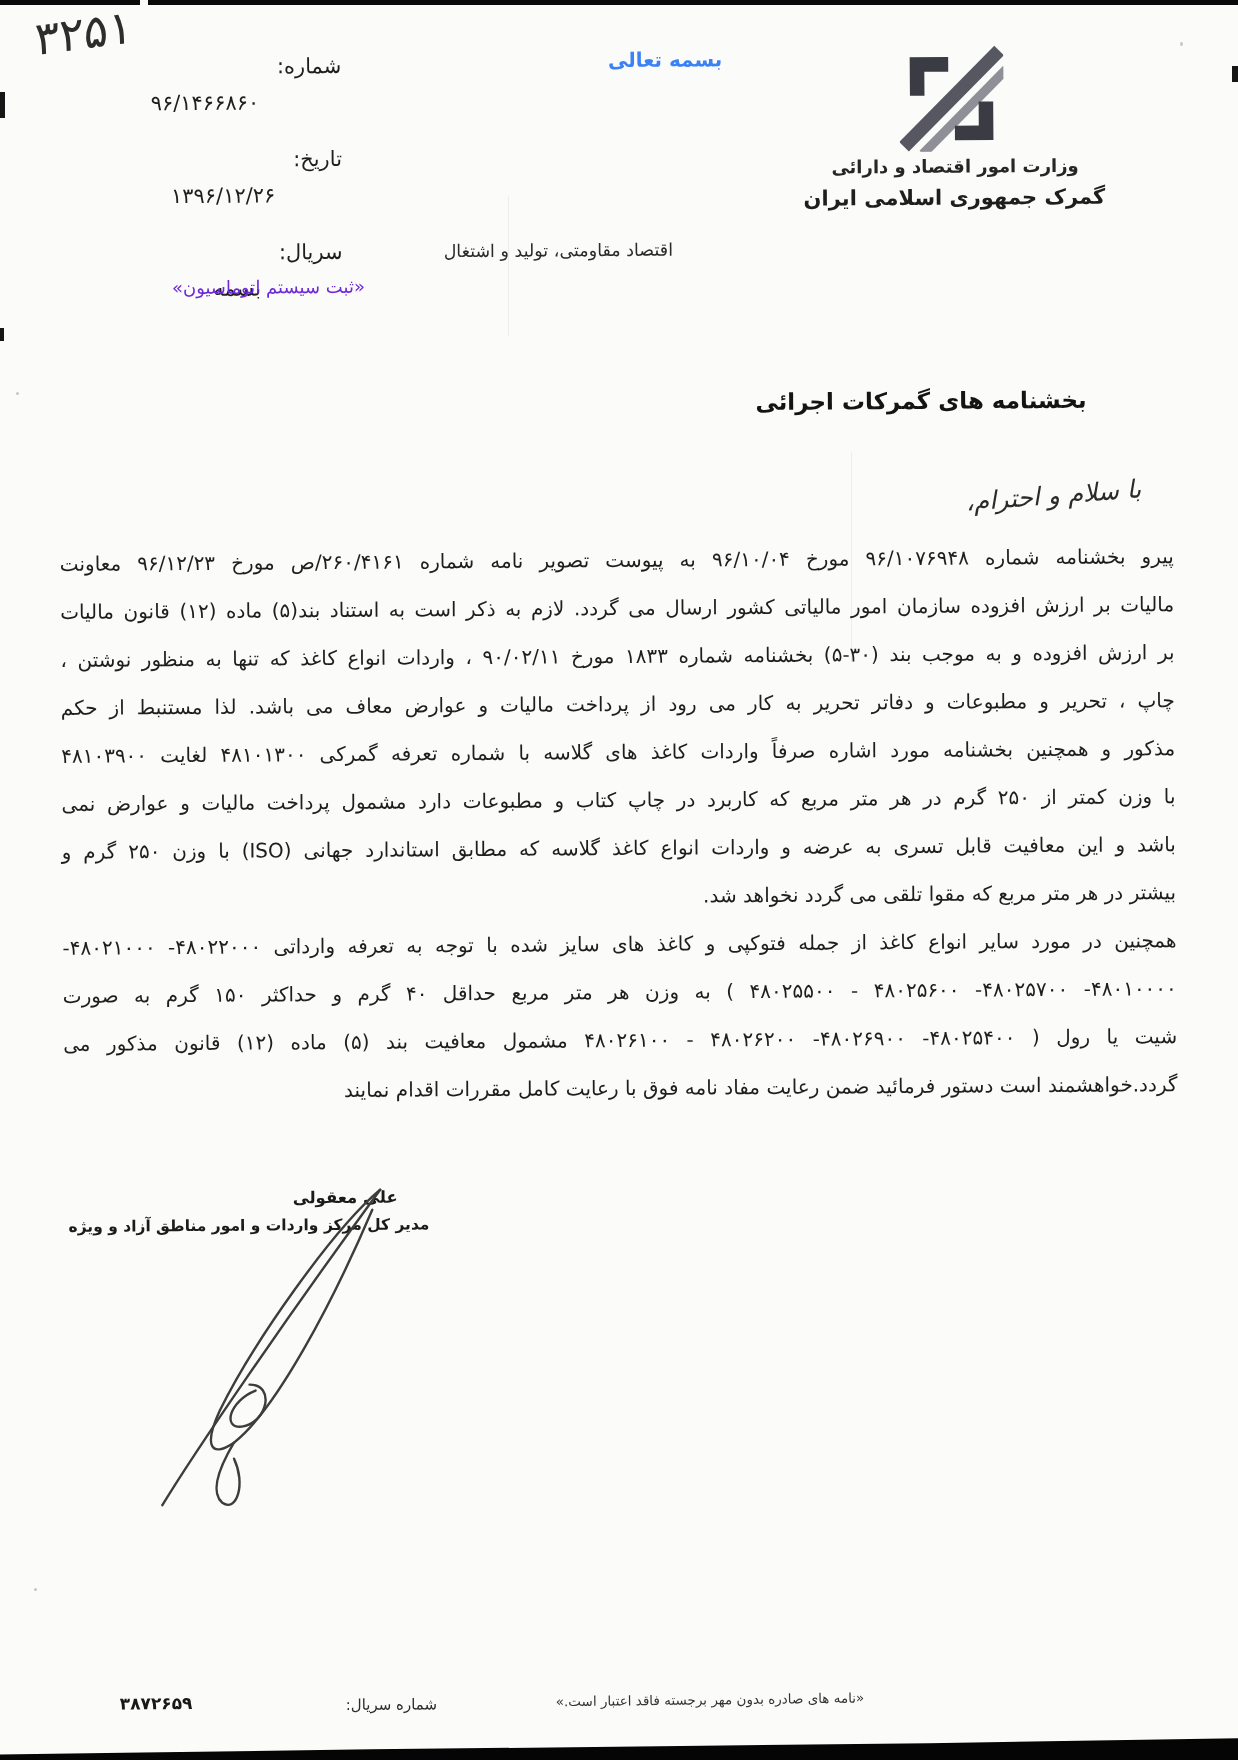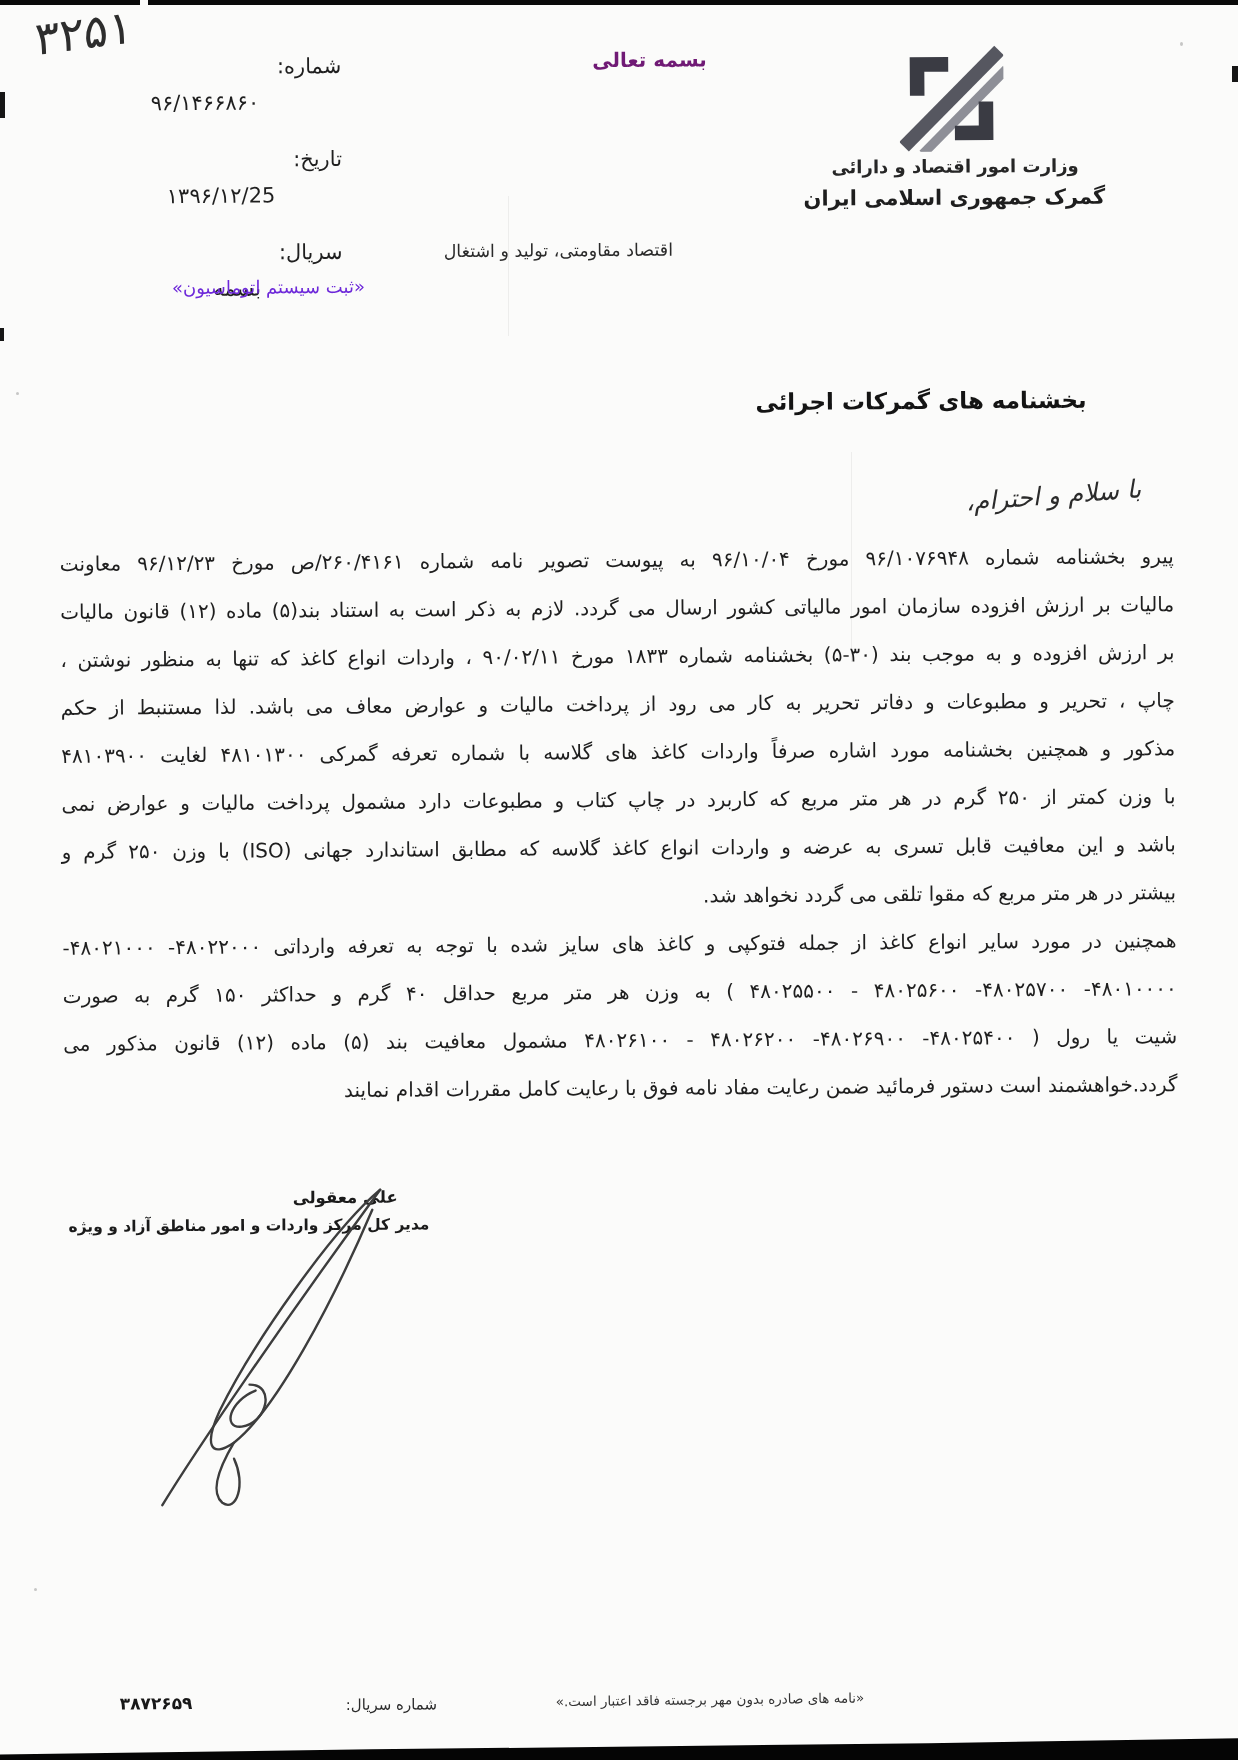--- a/index.html
+++ b/index.html
@@ -43,21 +43,21 @@
   .ref-row{display:flex;justify-content:flex-start;gap:18px;margin-bottom:33px;font-size:21px;color:#1f1f1f;}
   .ref-row .lbl{white-space:nowrap;text-align:center;}
   .ref-row .val{white-space:nowrap;letter-spacing:.5px;margin-top:36px;}
   .automation-note{
     position:absolute;left:176px;top:274px;
     font-size:18px;color:#6d28d9;direction:rtl;white-space:nowrap;
   }
 
   .bismillah{
     position:absolute;left:598px;top:48px;width:130px;
-    font-size:20px;font-weight:700;color:#701a75;text-align:left;direction:rtl;
+    font-size:20px;font-weight:700;color:#3b82f6;text-align:right;direction:rtl;
   }
 
   
   .logo{position:absolute;left:905px;top:48px;width:104px;height:106px;}
   .ministry-line{
     position:absolute;left:820px;top:158px;width:280px;
     text-align:center;font-size:18px;font-weight:700;color:#262626;direction:rtl;white-space:nowrap;
   }
   .org-line{
     position:absolute;left:810px;top:188px;width:300px;
@@ -136,21 +136,21 @@
 
     <div class="hand-number">۳۲۵۱</div>
 
     <div class="ref-block">
       <div class="ref-row">
         <span class="lbl">شماره:</span>
         <span class="val">۹۶/۱۴۶۶۸۶۰</span>
       </div>
       <div class="ref-row">
         <span class="lbl">تاریخ:</span>
-        <span class="val">۱۳۹۶/۱۲/25</span>
+        <span class="val">۱۳۹۶/۱۲/۲۶</span>
       </div>
       <div class="ref-row">
         <span class="lbl">سریال:</span>
         <span class="val">بسمه</span>
       </div>
     </div>
     <div class="automation-note">«ثبت سیستم اتوماسیون»</div>
 
     <div class="bismillah">بسمه تعالی</div>
 

